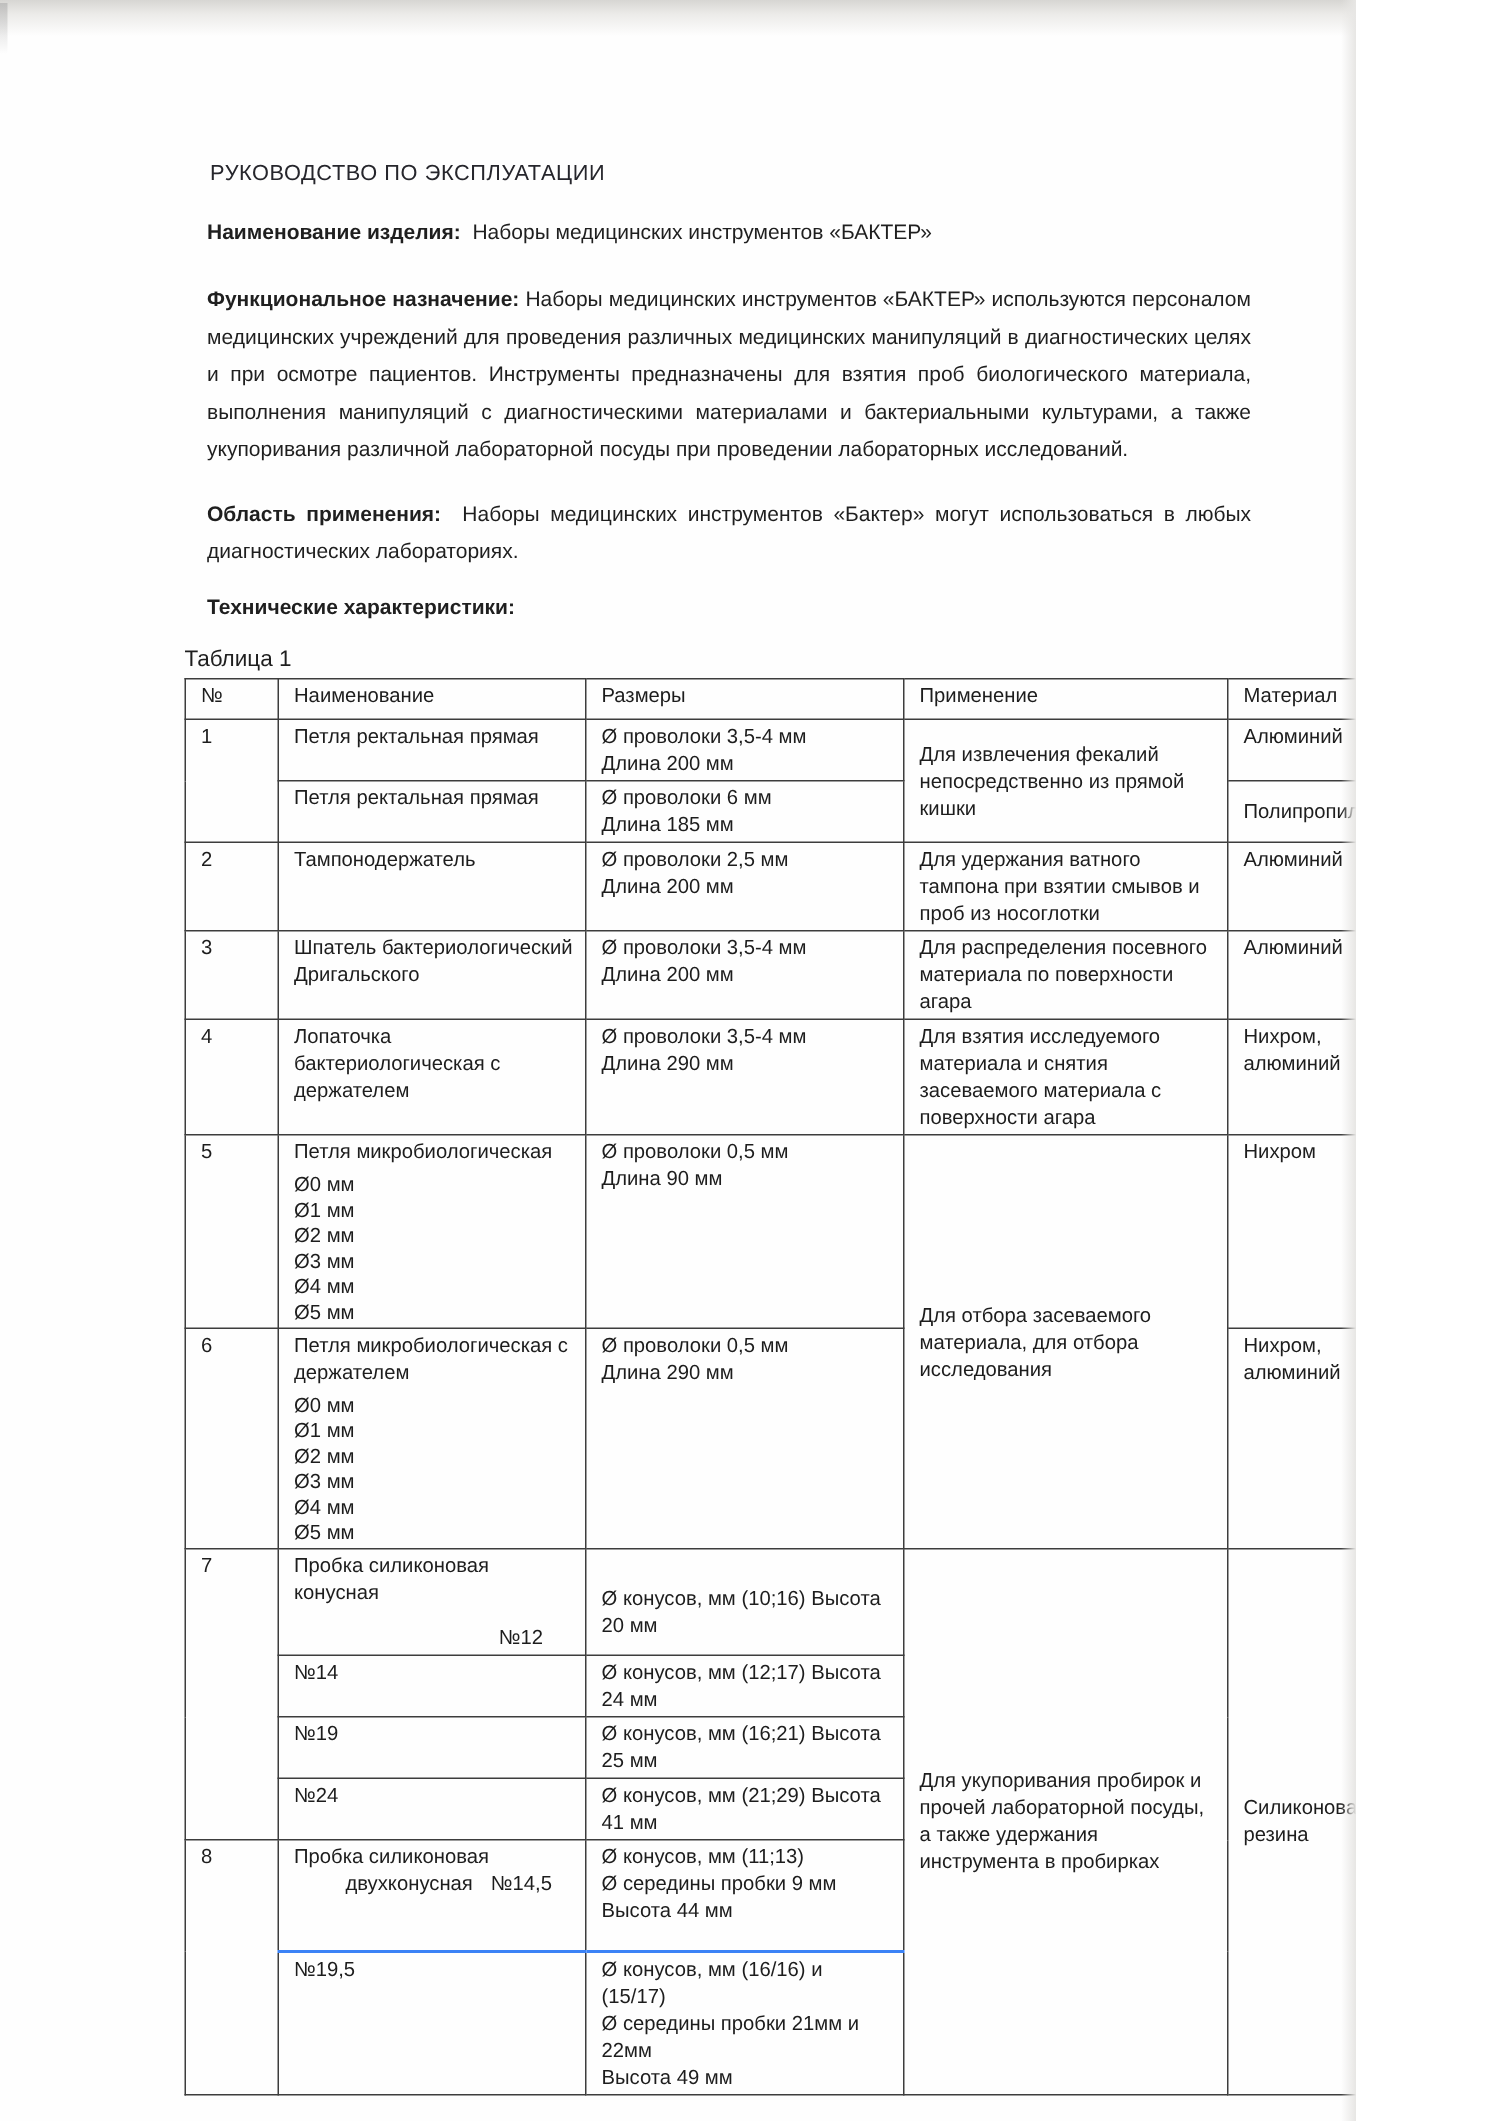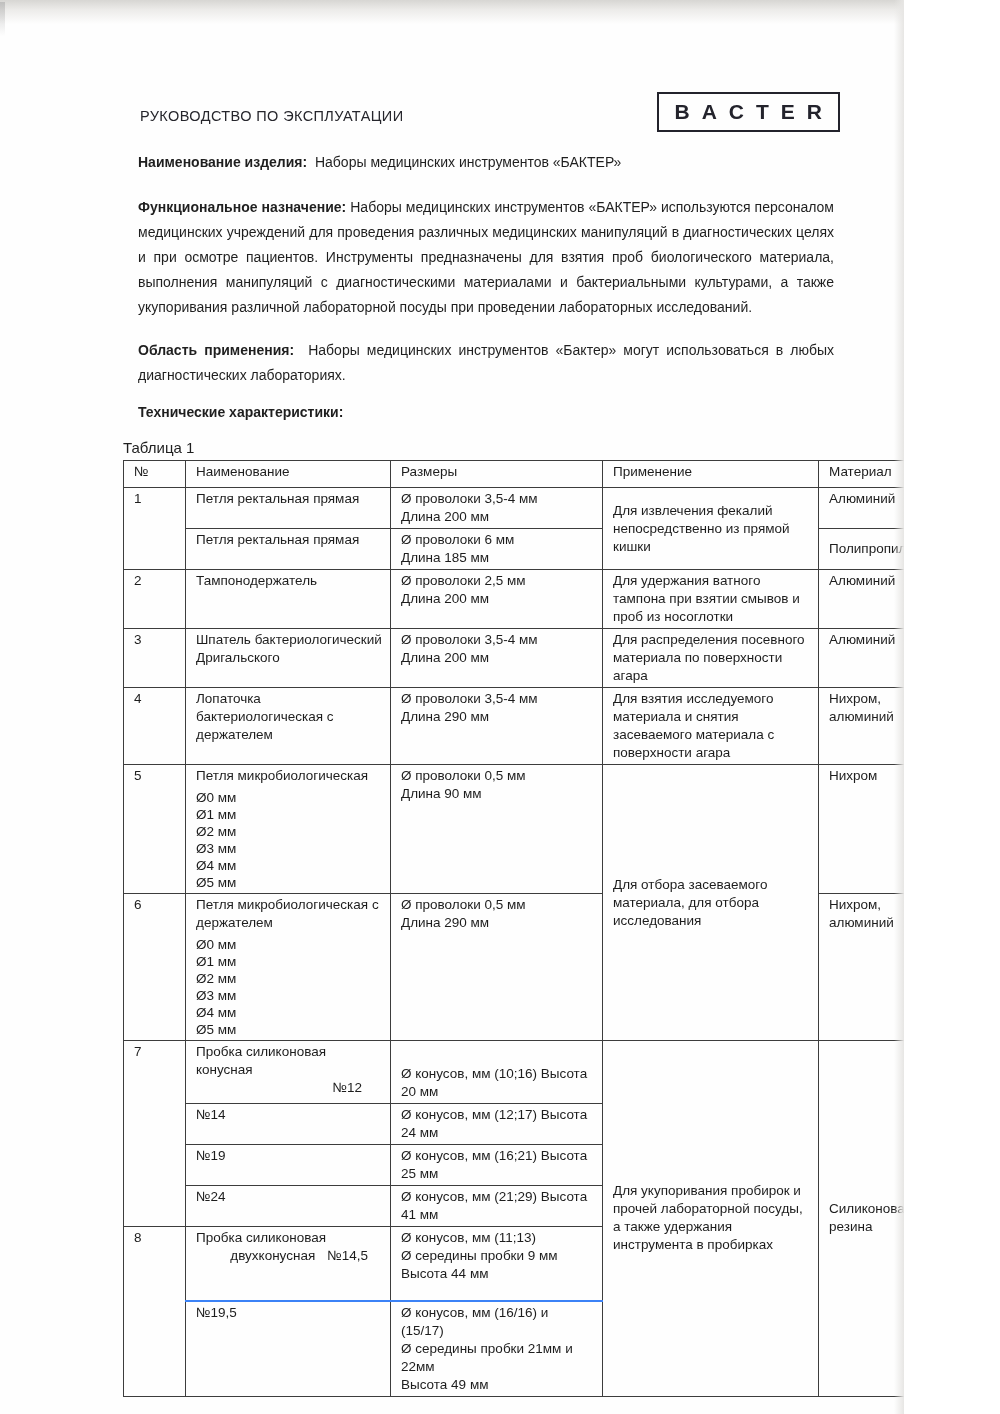--- a/index.html
+++ b/index.html
@@ -29,37 +29,36 @@
 
   table.spec{border-collapse:collapse;table-layout:fixed;width:808px;margin-left:123px;
     font-size:13.5px;line-height:18px;color:#1d1d1d;}
   table.spec td{border:1px solid #3d3d3d;vertical-align:top;text-align:left;
     padding:2px 8px 2px 10px;font-weight:normal;}
   tr.thead td{height:22px;}
   .v-mid{vertical-align:middle !important;}
   .dia{line-height:17px;padding-right:2px;}
   .dia-first{margin-top:4px;}
   .num-right{text-align:right;padding-right:20px;}
-  .r7-no{}
+  .r7-no{margin-top:12px;}
   .pad-top{padding-top:24px !important;}
   .split{display:flex;justify-content:flex-end;gap:12px;}
   .split .no{padding-right:14px;}
   tr.dbl td.dbl-b{border-top:2px solid #3b82f6;}
 </style>
 </head>
 <body>
 
 <div class="page">
   <div class="scan-shadow-top"></div>
   <div class="scan-shadow-right"></div>
   <div class="scan-speck"></div>
 
   <div class="doc-header">
     <div class="doc-title">РУКОВОДСТВО ПО ЭКСПЛУАТАЦИИ</div>
-    <div class="logo">BACTER</div>
   </div>
 
   <p class="para p-name"><span class="label">Наименование изделия:</span>&nbsp;
     <span>Наборы медицинских инструментов «БАКТЕР»</span></p>
 
   <p class="para p-func"><span class="label">Функциональное назначение:</span>
     <span>Наборы медицинских инструментов «БАКТЕР» используются персоналом медицинских учреждений для проведения различных медицинских манипуляций в диагностических целях и при осмотре пациентов. Инструменты предназначены для взятия проб биологического материала, выполнения манипуляций с диагностическими материалами и бактериальными культурами, а также укупоривания различной лабораторной посуды при проведении лабораторных исследований.</span></p>
 
   <p class="para p-scope"><span class="label">Область применения:</span>&nbsp;
     <span>Наборы медицинских инструментов «Бактер» могут использоваться в любых диагностических лабораториях.</span></p>

